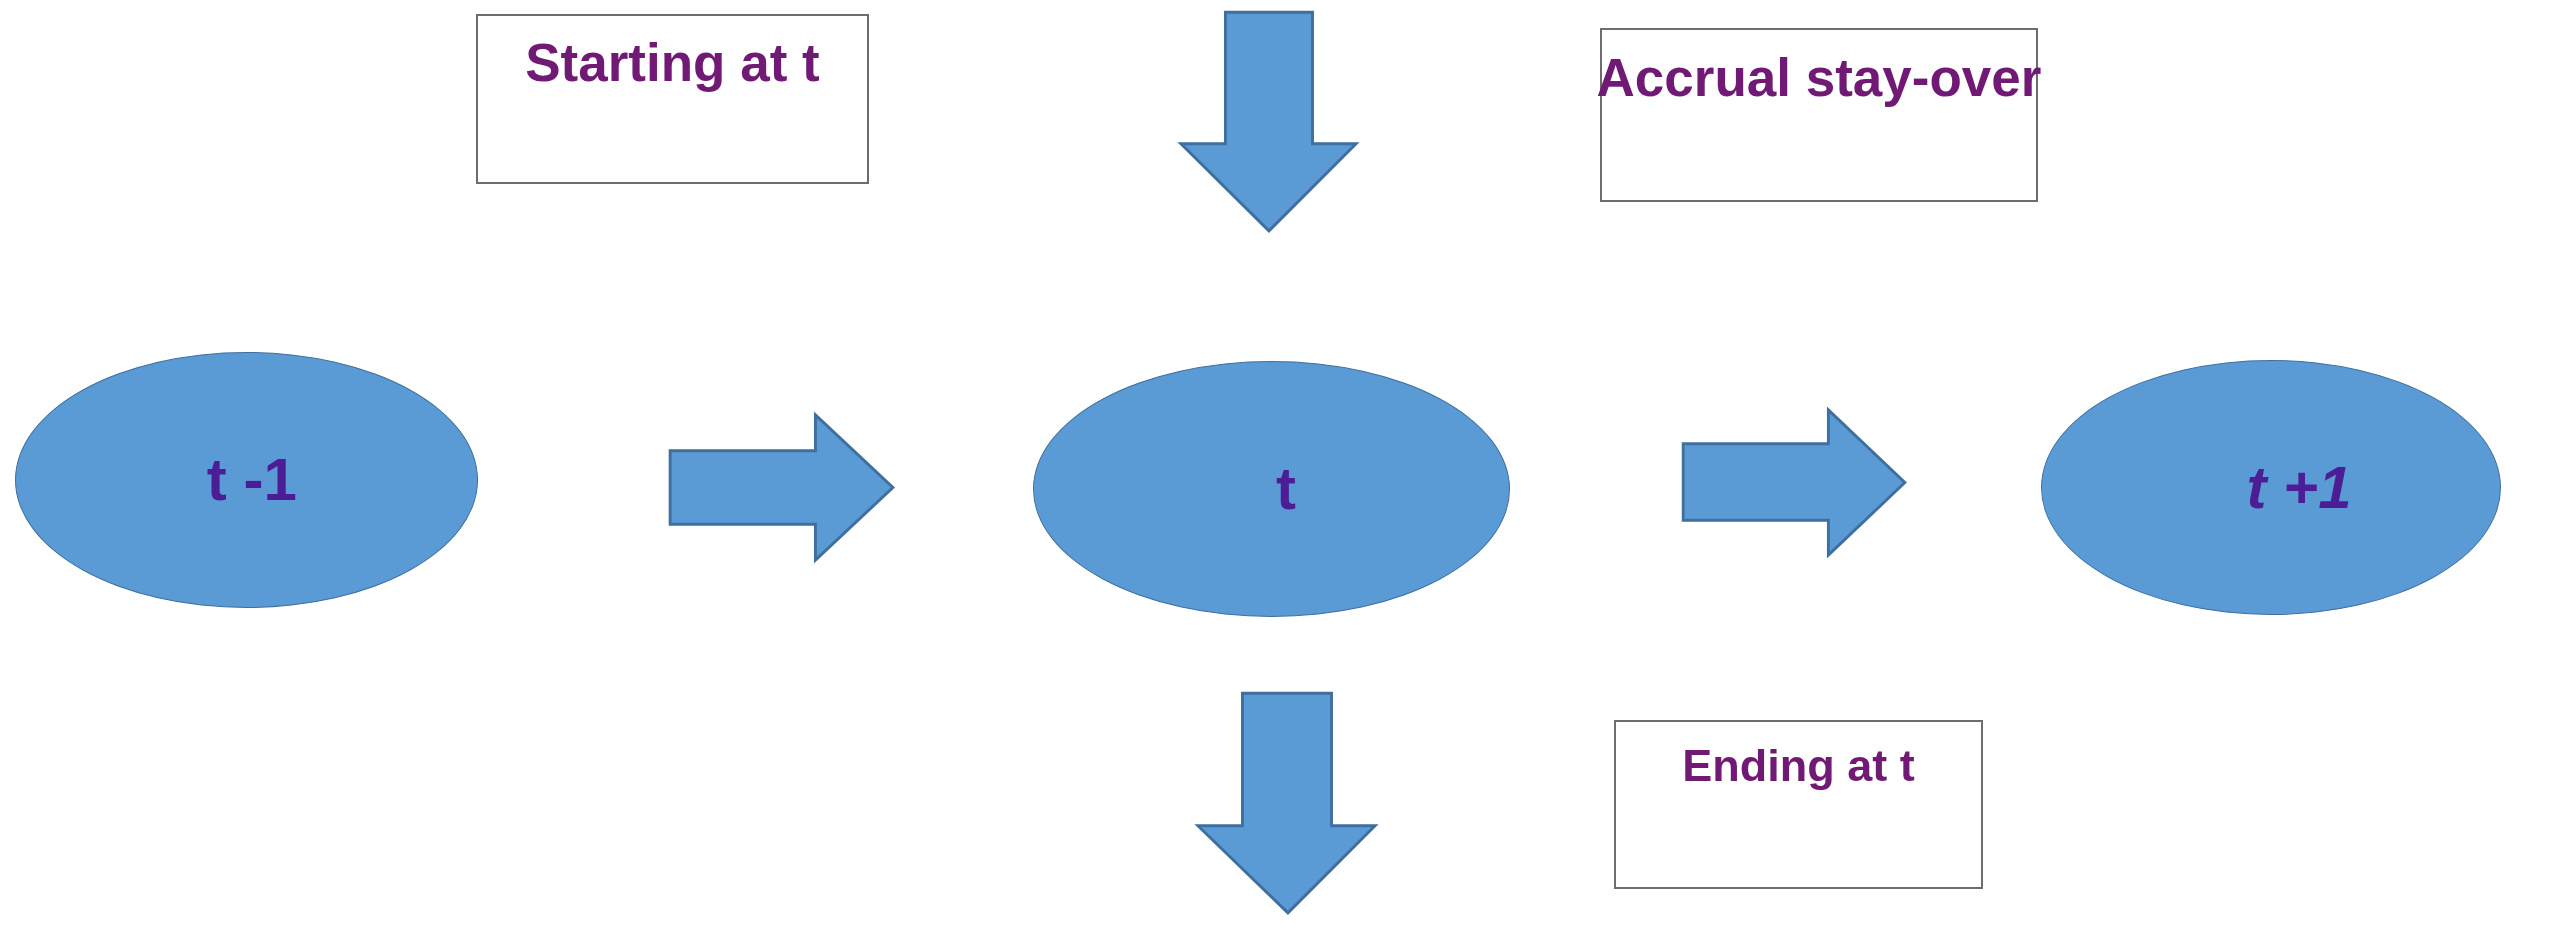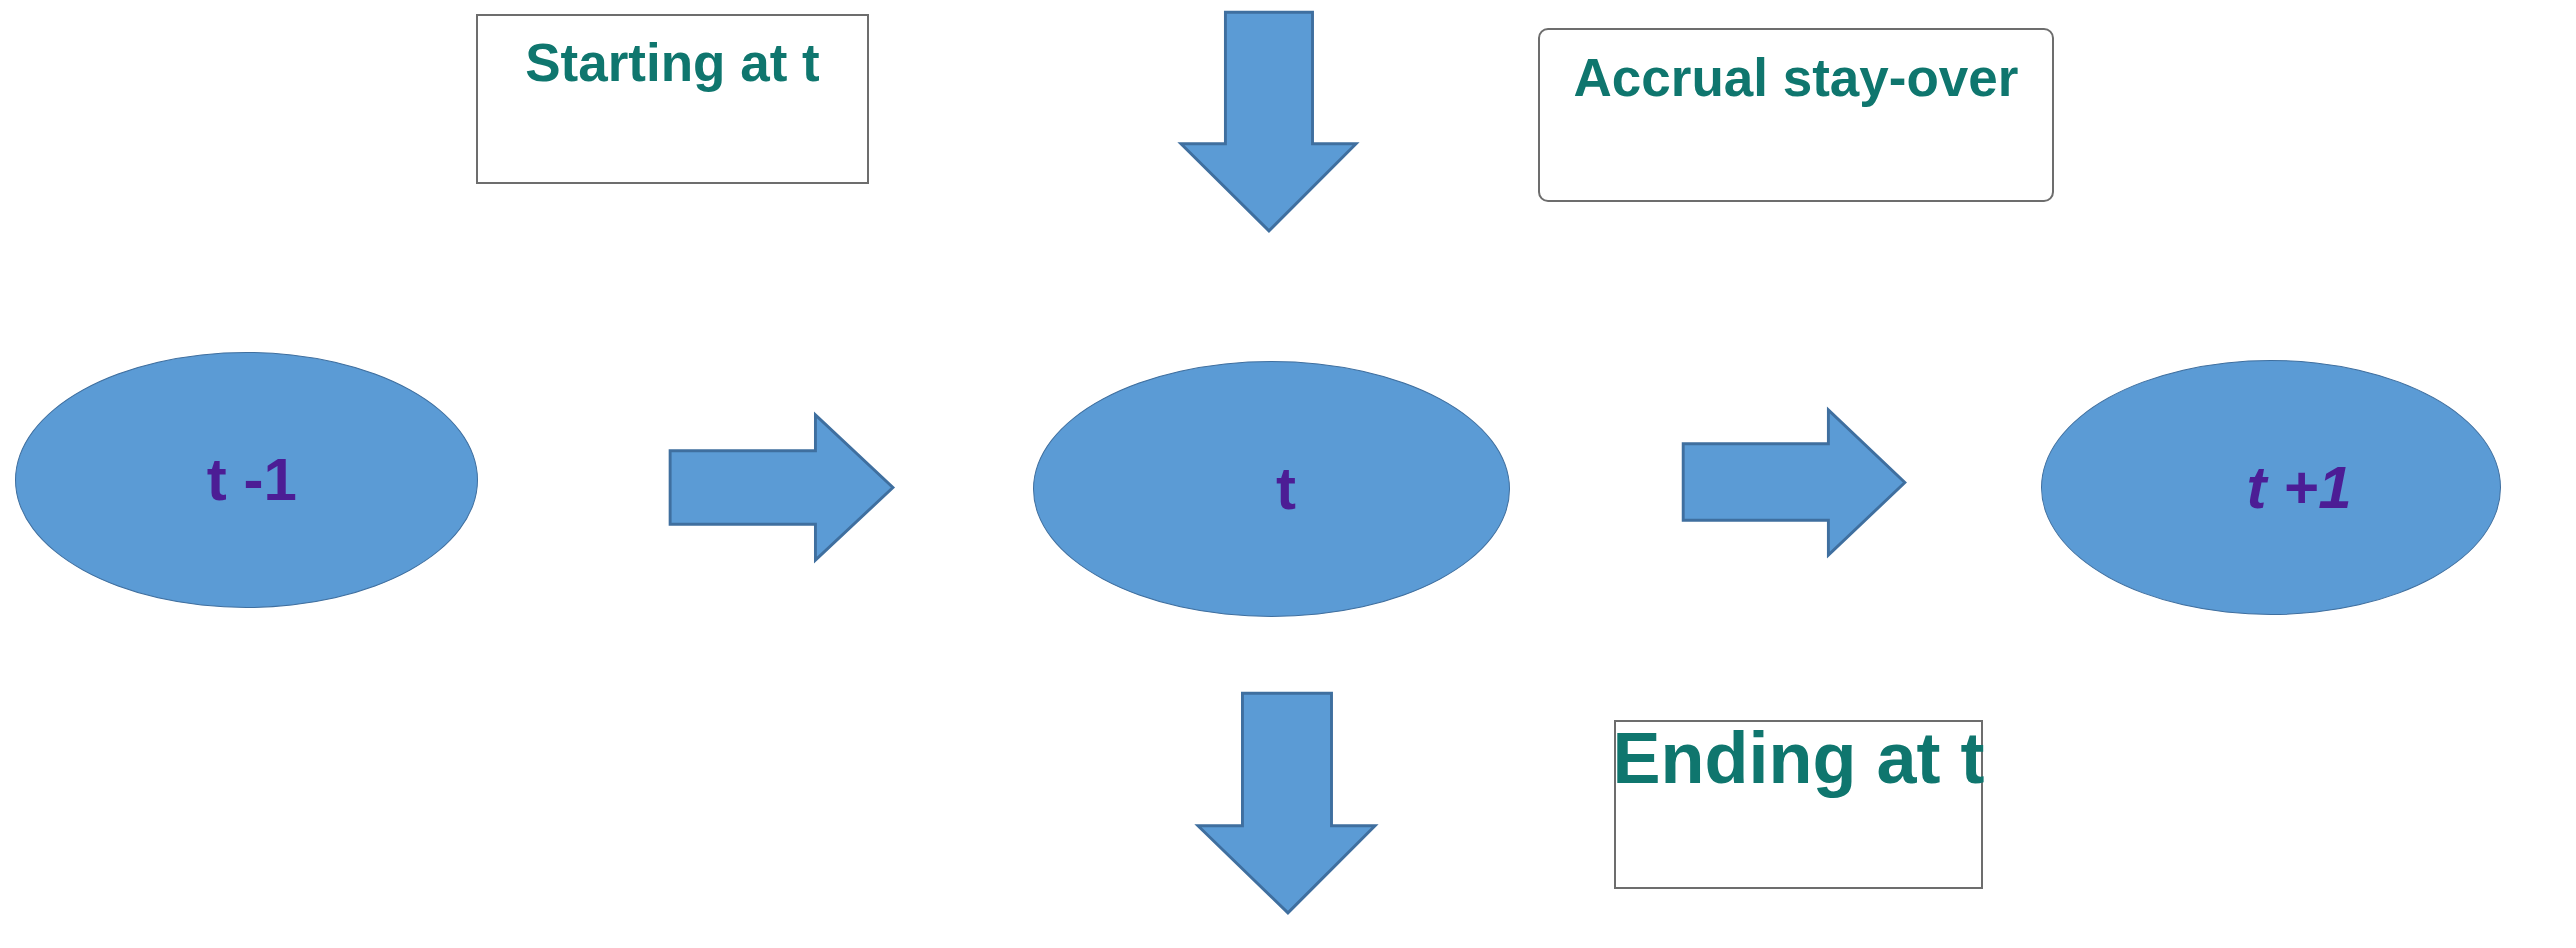--- a/index.html
+++ b/index.html
@@ -23,33 +23,33 @@
     position: absolute;
     box-sizing: border-box;
     background: #ffffff;
     border: 2.9px solid #6d6d6d;
     display: flex;
     align-items: flex-start;
     justify-content: center;
   }
   .label-box .label-text {
     font-weight: bold;
-    color: #0f766e;
+    color: #701a75;
     white-space: nowrap;
     line-height: 1;
   }
 
   #box-starting  { left: 476px;  top: 13.6px;  width: 393px; height: 170px; }
   #box-starting .label-text  { font-size: 53px; padding-top: 20.3px; }
 
-  #box-accrual   { left: 1538px; top: 28px;  width: 516px; height: 174px; border-radius: 10px; }
+  #box-accrual   { left: 1600px; top: 28px;  width: 438px; height: 174px; }
   #box-accrual .label-text   { font-size: 53px; padding-top: 21px; }
 
   #box-ending    { left: 1614px; top: 720px; width: 369px; height: 169px; }
-  #box-ending .label-text    { font-size: 72px; }
+  #box-ending .label-text    { font-size: 45px; padding-top: 21px; }
 
   
   .ellipse {
     position: absolute;
     box-sizing: border-box;
     background: #5b9bd5;
     border: 1.9px solid #3f6f9f;
     border-radius: 50%;
     display: flex;
     align-items: center;

